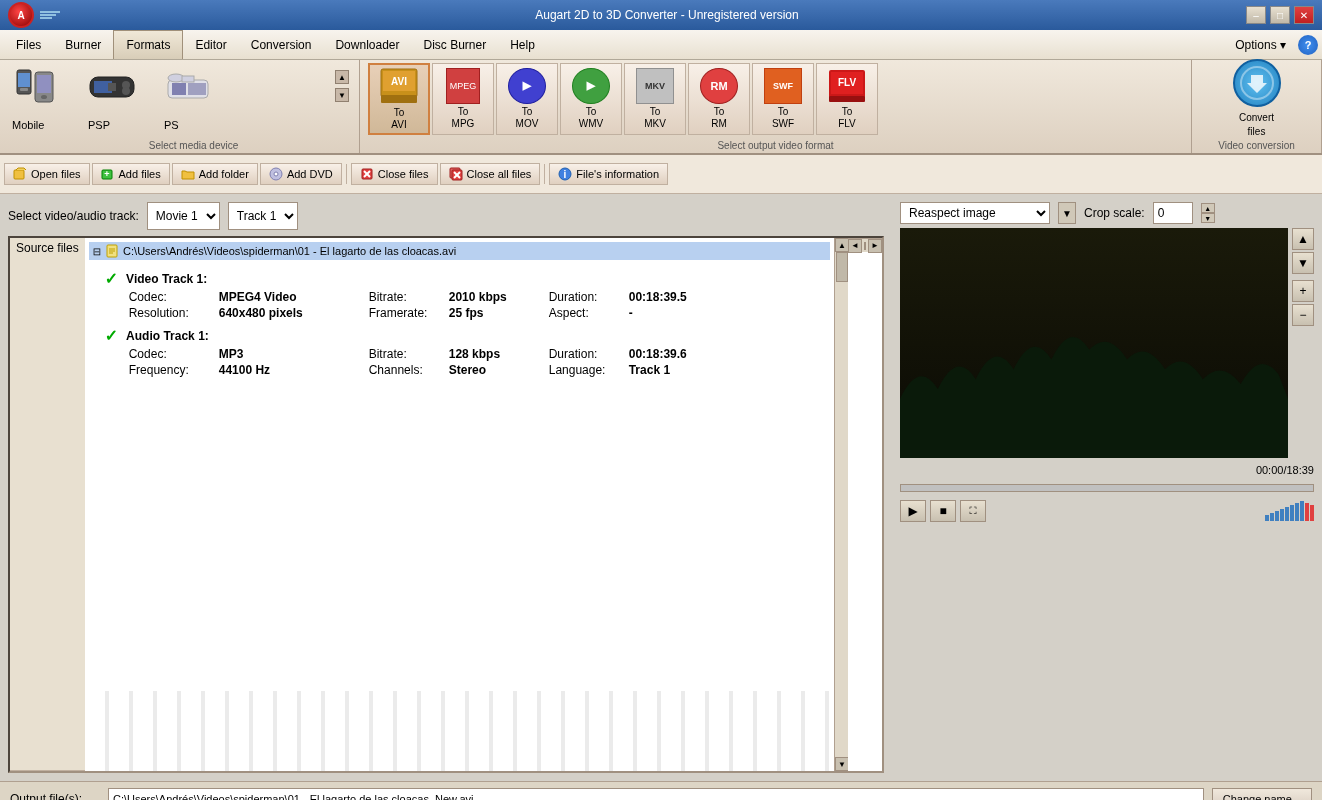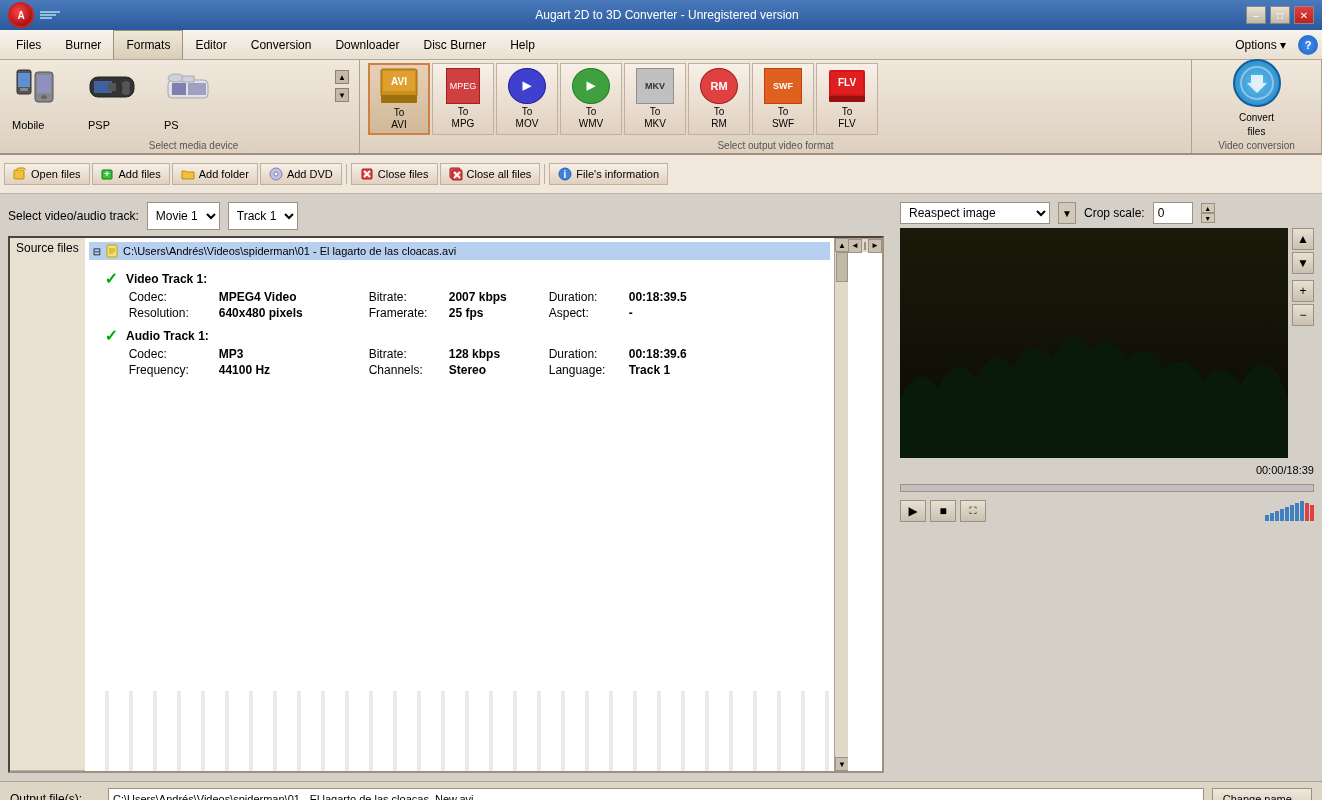--- a/index.html
+++ b/index.html
@@ -758,21 +758,21 @@
 
             <div class="track-row">
               <span class="track-check">✓</span>
               <span style="font-weight:bold;font-size:12px;margin-left:4px;">Video Track 1:</span>
             </div>
             <div style="margin-left:24px;">
               <div style="display:grid;grid-template-columns:90px 150px 80px 100px 80px auto;gap:1px 0;font-size:12px;margin:2px 0;">
                 <span>Codec:</span>
                 <span style="font-weight:bold;">MPEG4 Video</span>
                 <span>Bitrate:</span>
-                <span style="font-weight:bold;">2007 kbps</span>
+                <span style="font-weight:bold;">2010 kbps</span>
                 <span>Duration:</span>
                 <span style="font-weight:bold;">00:18:39.5</span>
               </div>
               <div style="display:grid;grid-template-columns:90px 150px 80px 100px 80px auto;gap:1px 0;font-size:12px;margin:2px 0;">
                 <span>Resolution:</span>
                 <span style="font-weight:bold;">640x480 pixels</span>
                 <span>Framerate:</span>
                 <span style="font-weight:bold;">25 fps</span>
                 <span>Aspect:</span>
                 <span style="font-weight:bold;">-</span>

